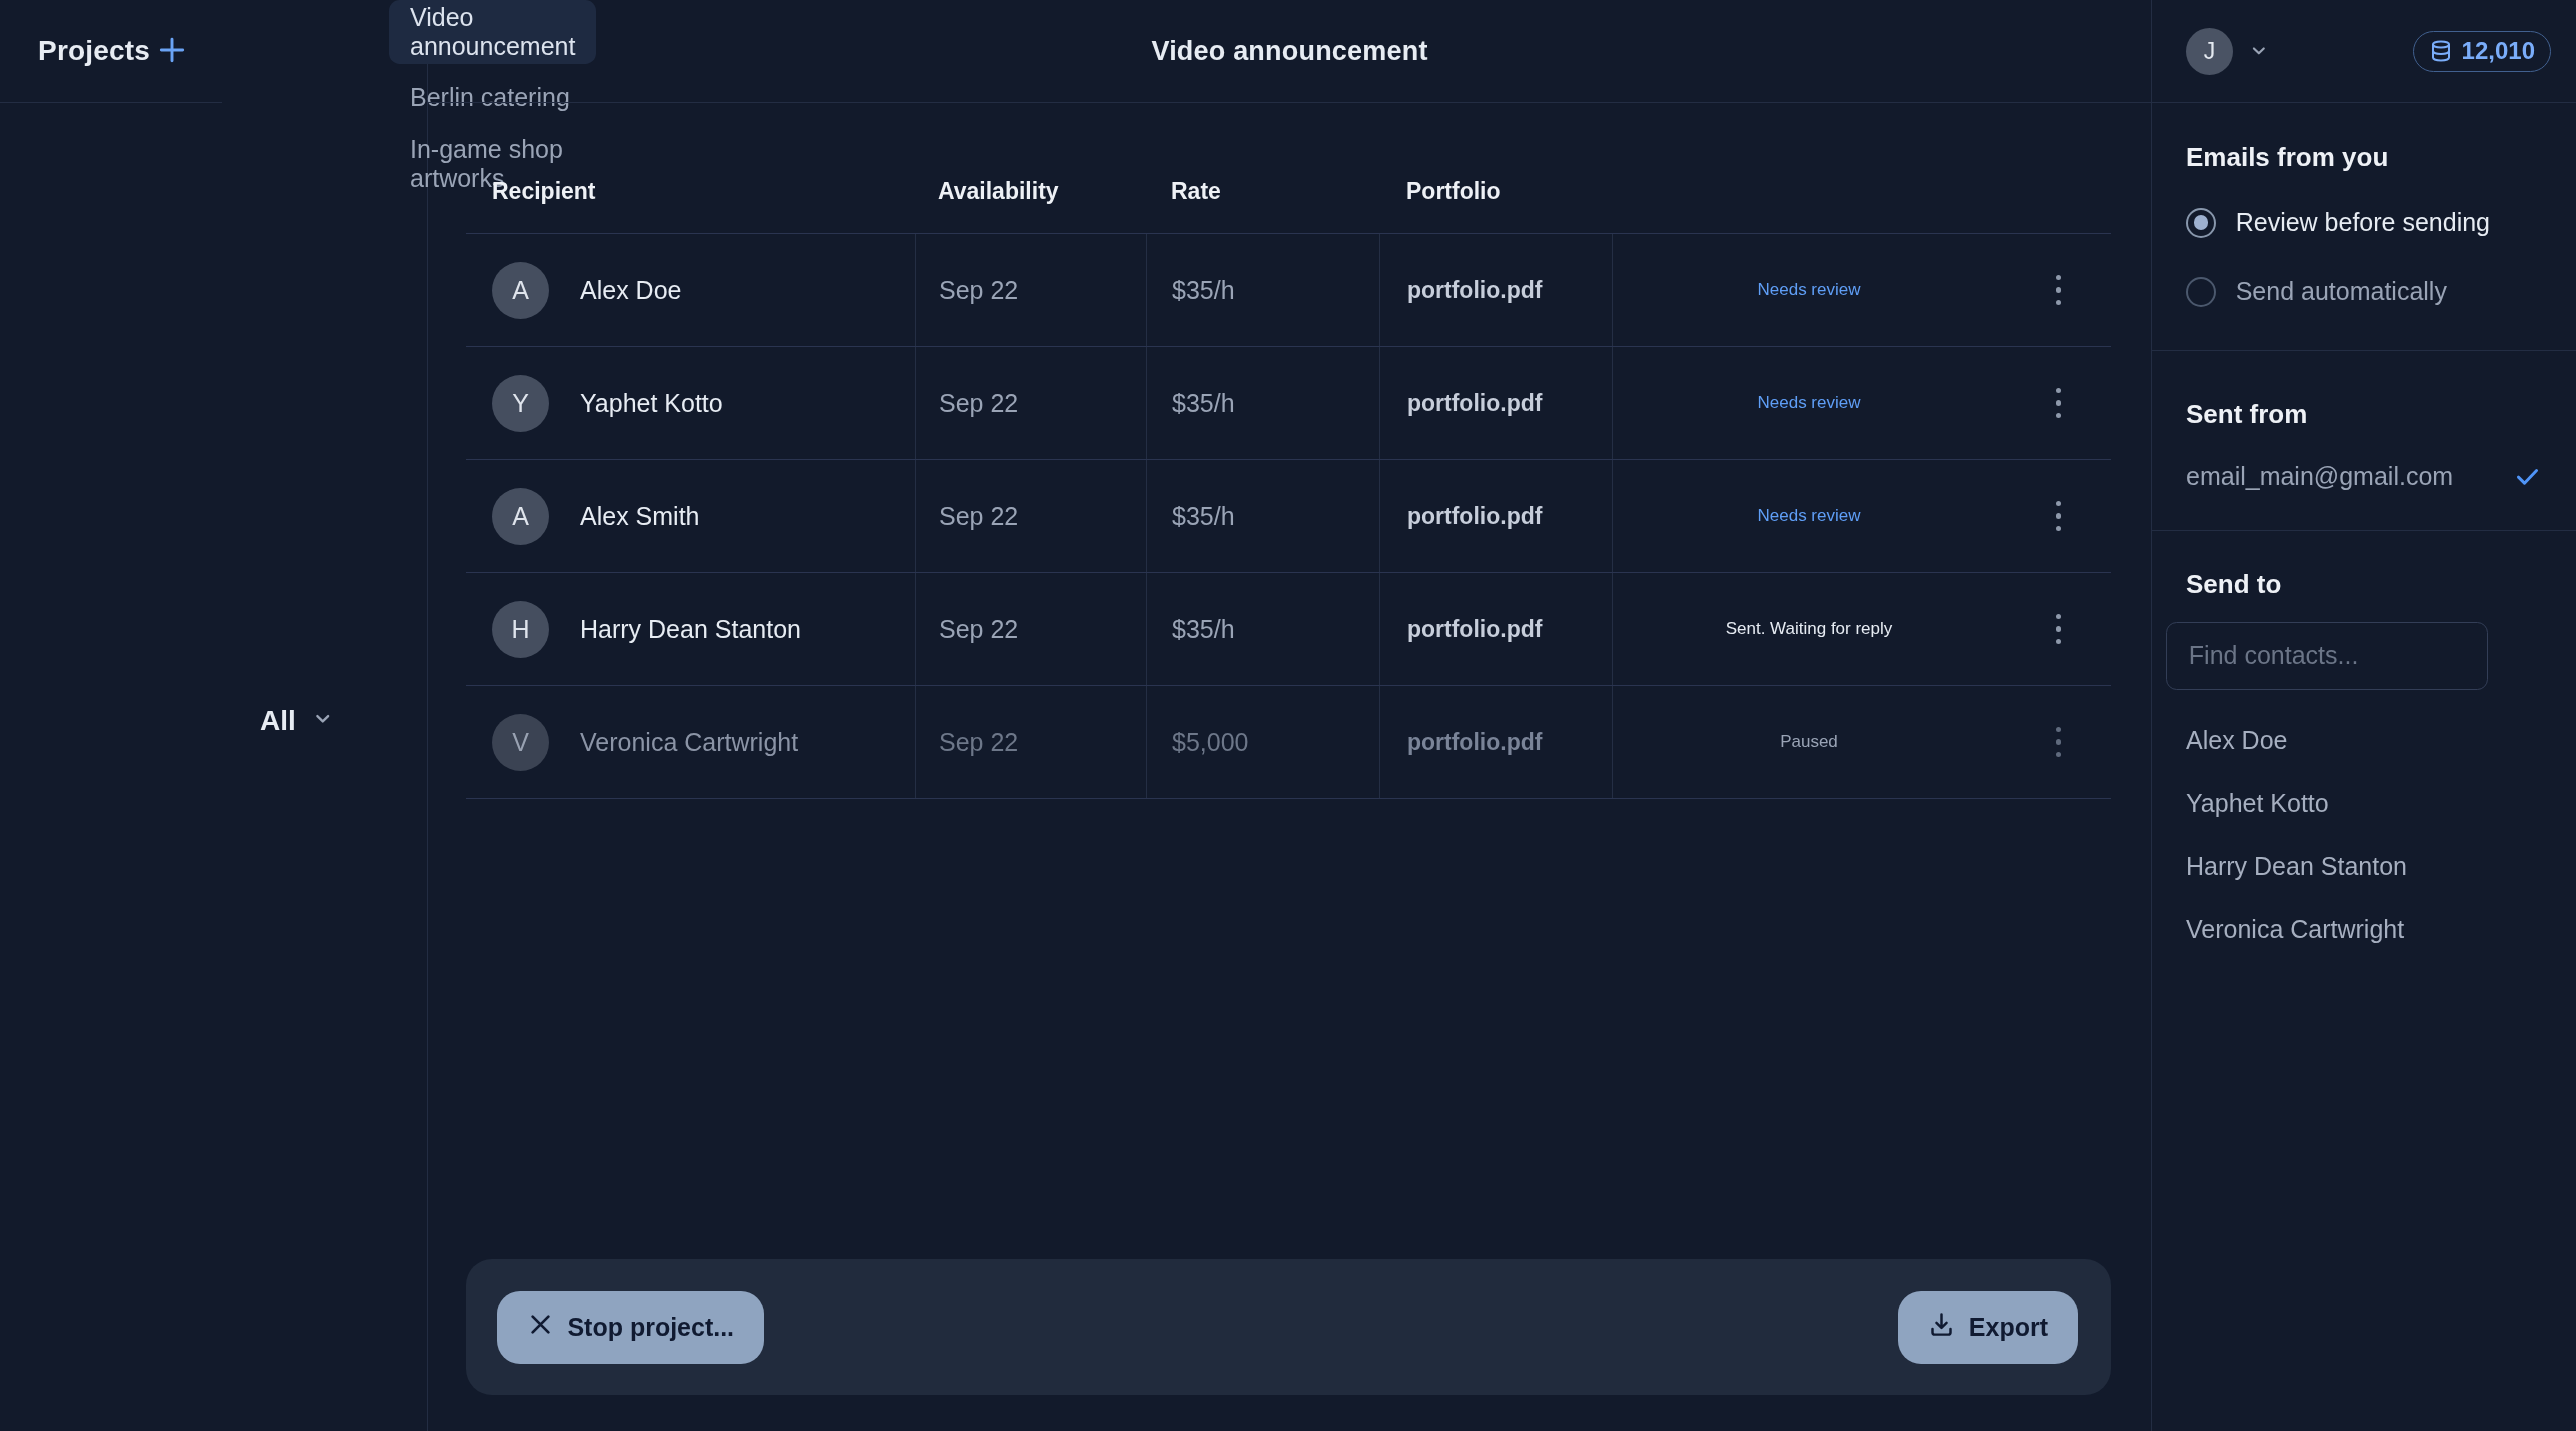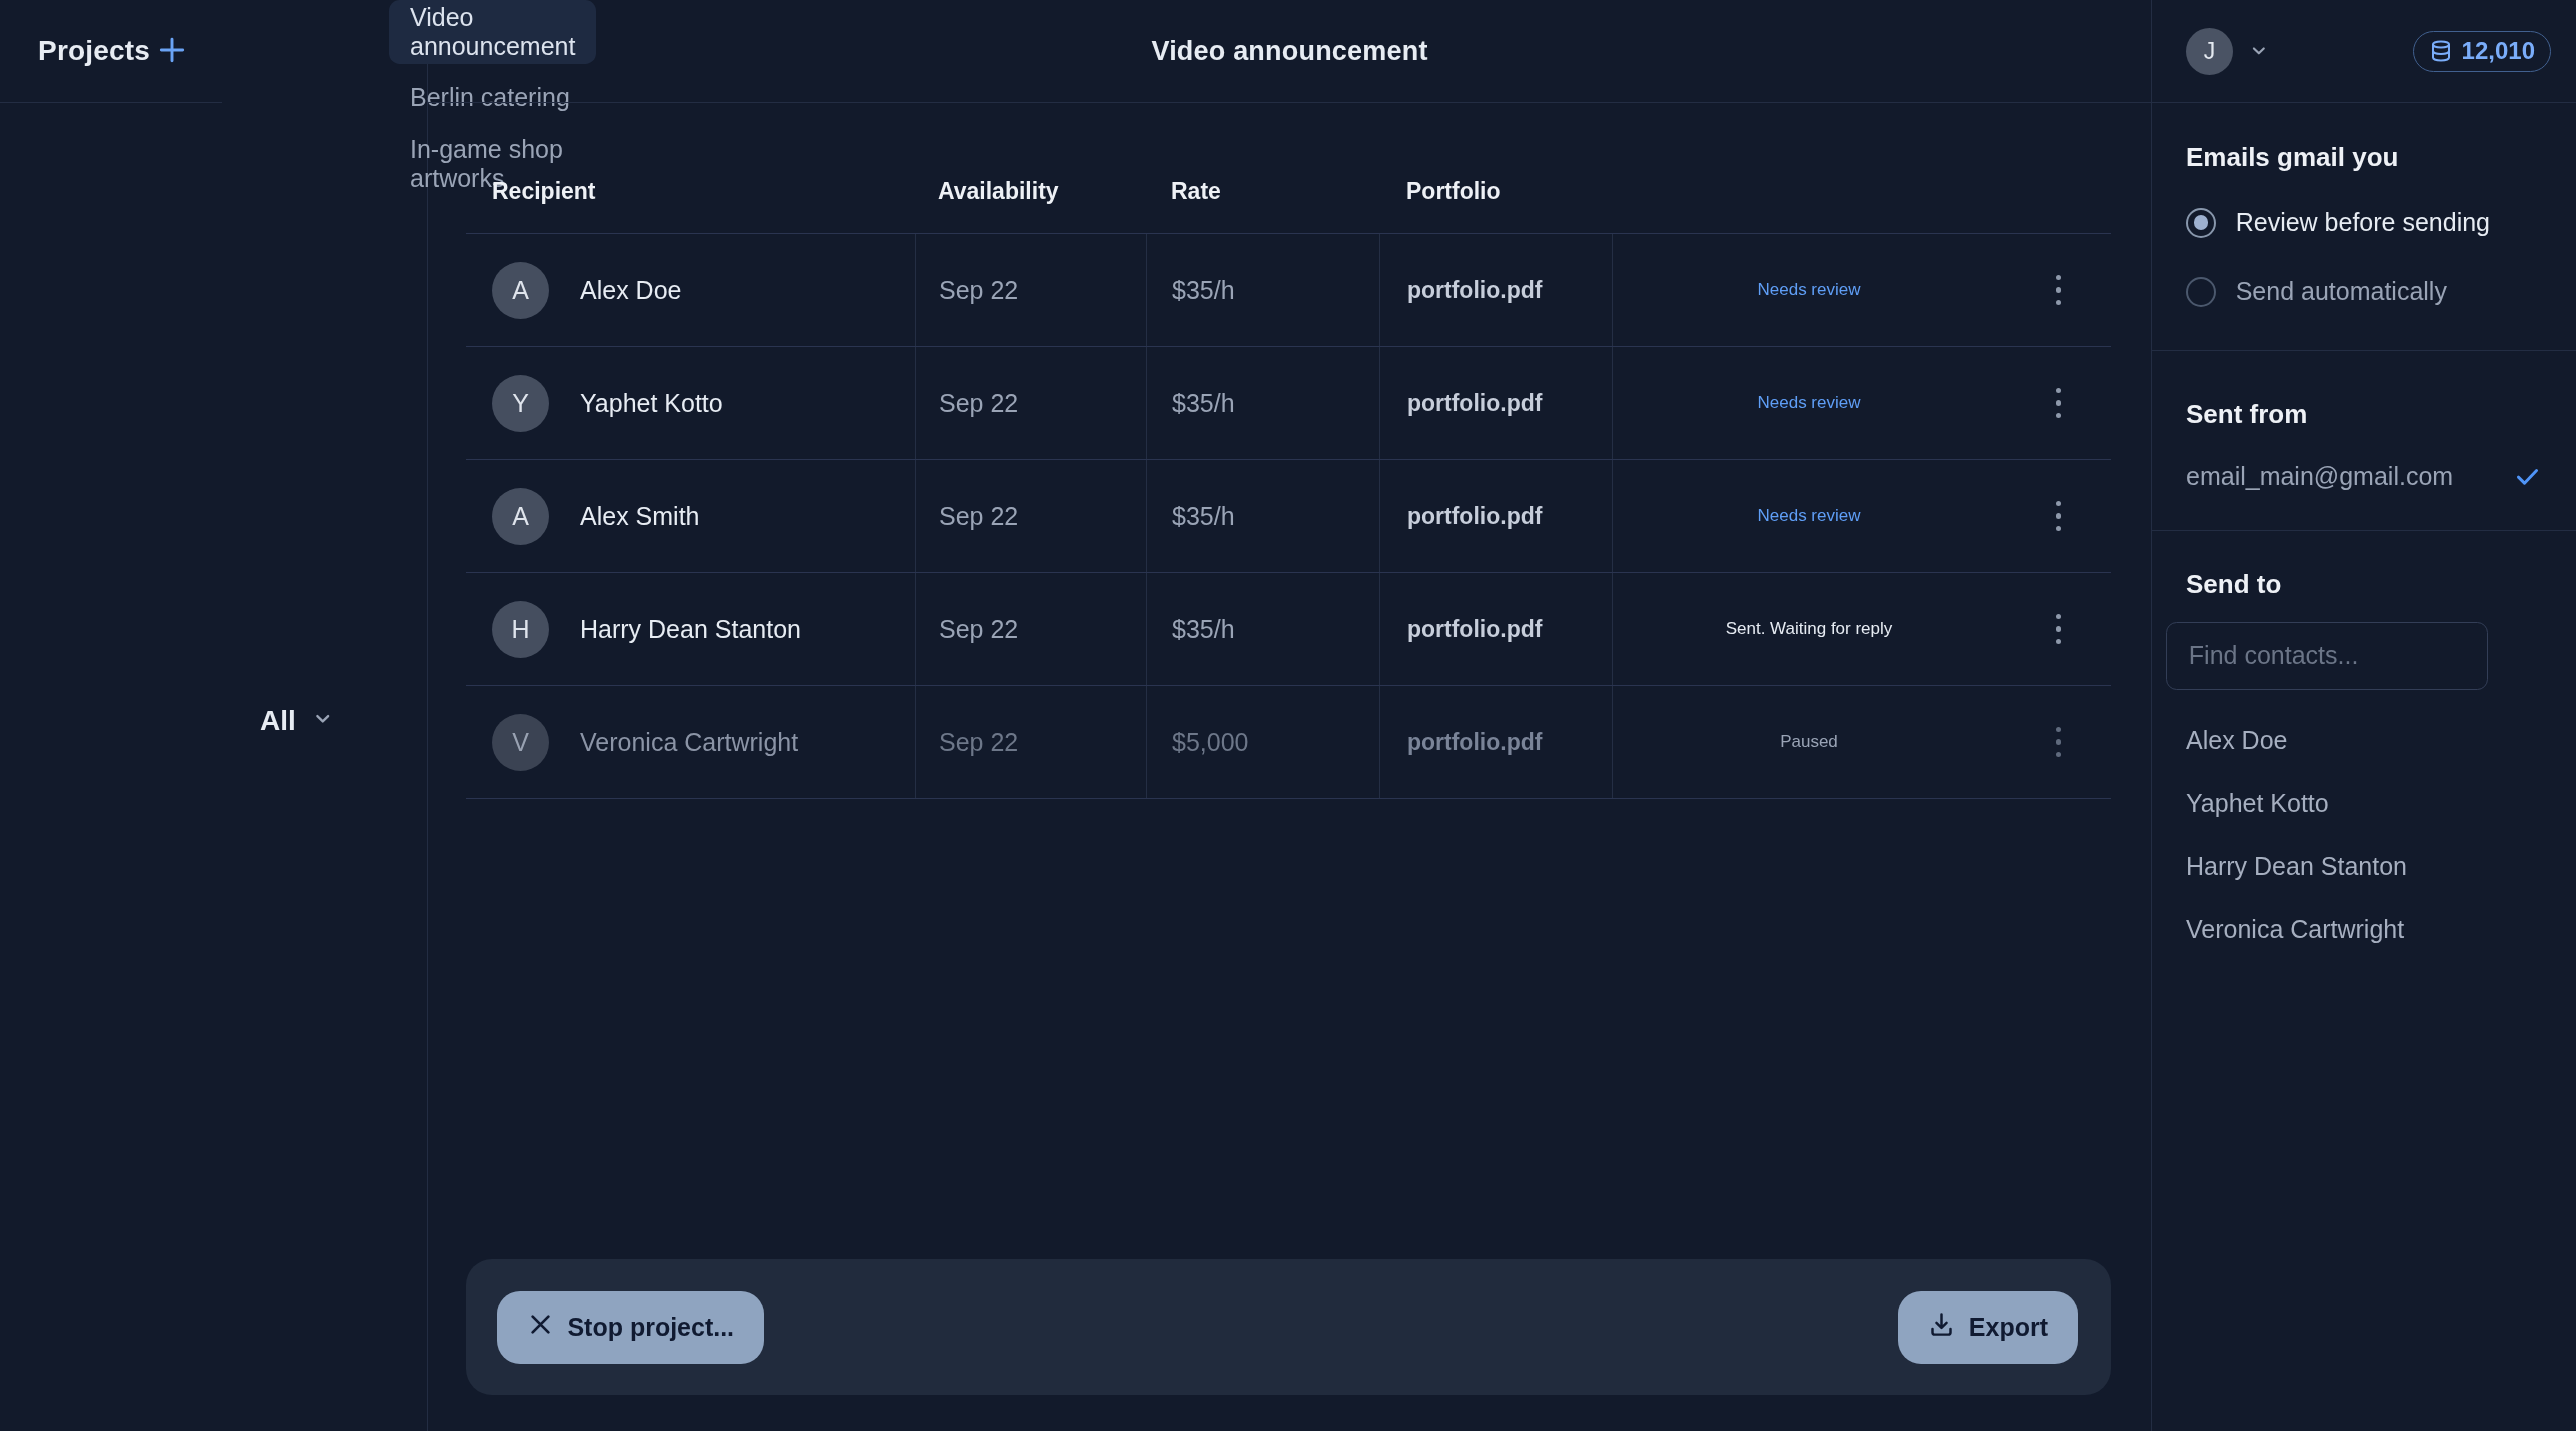--- a/index.html
+++ b/index.html
@@ -287,21 +287,21 @@
               <ellipse cx="12" cy="5.5" rx="8" ry="3"></ellipse>
               <path d="M4 5.5v6.5c0 1.66 3.58 3 8 3s8-1.34 8-3V5.5"></path>
               <path d="M4 12v6.5c0 1.66 3.58 3 8 3s8-1.34 8-3V12"></path>
             </svg>
         </span>
         <span>12,010</span>
       </span>
     </div>
 
     <section class="rb-sec sec-emails">
-      <h3 class="rb-h">Emails gmail you</h3>
+      <h3 class="rb-h">Emails from you</h3>
       <div id="radio-options">
           <div class="opt selected">
     <span class="radio">
               <span class="radio-dot"></span>
             </span>
     <span class="olabel">Review before sending</span>
   </div>
           <div class="opt">
     <span class="radio">
               <span class="radio-dot"></span>

